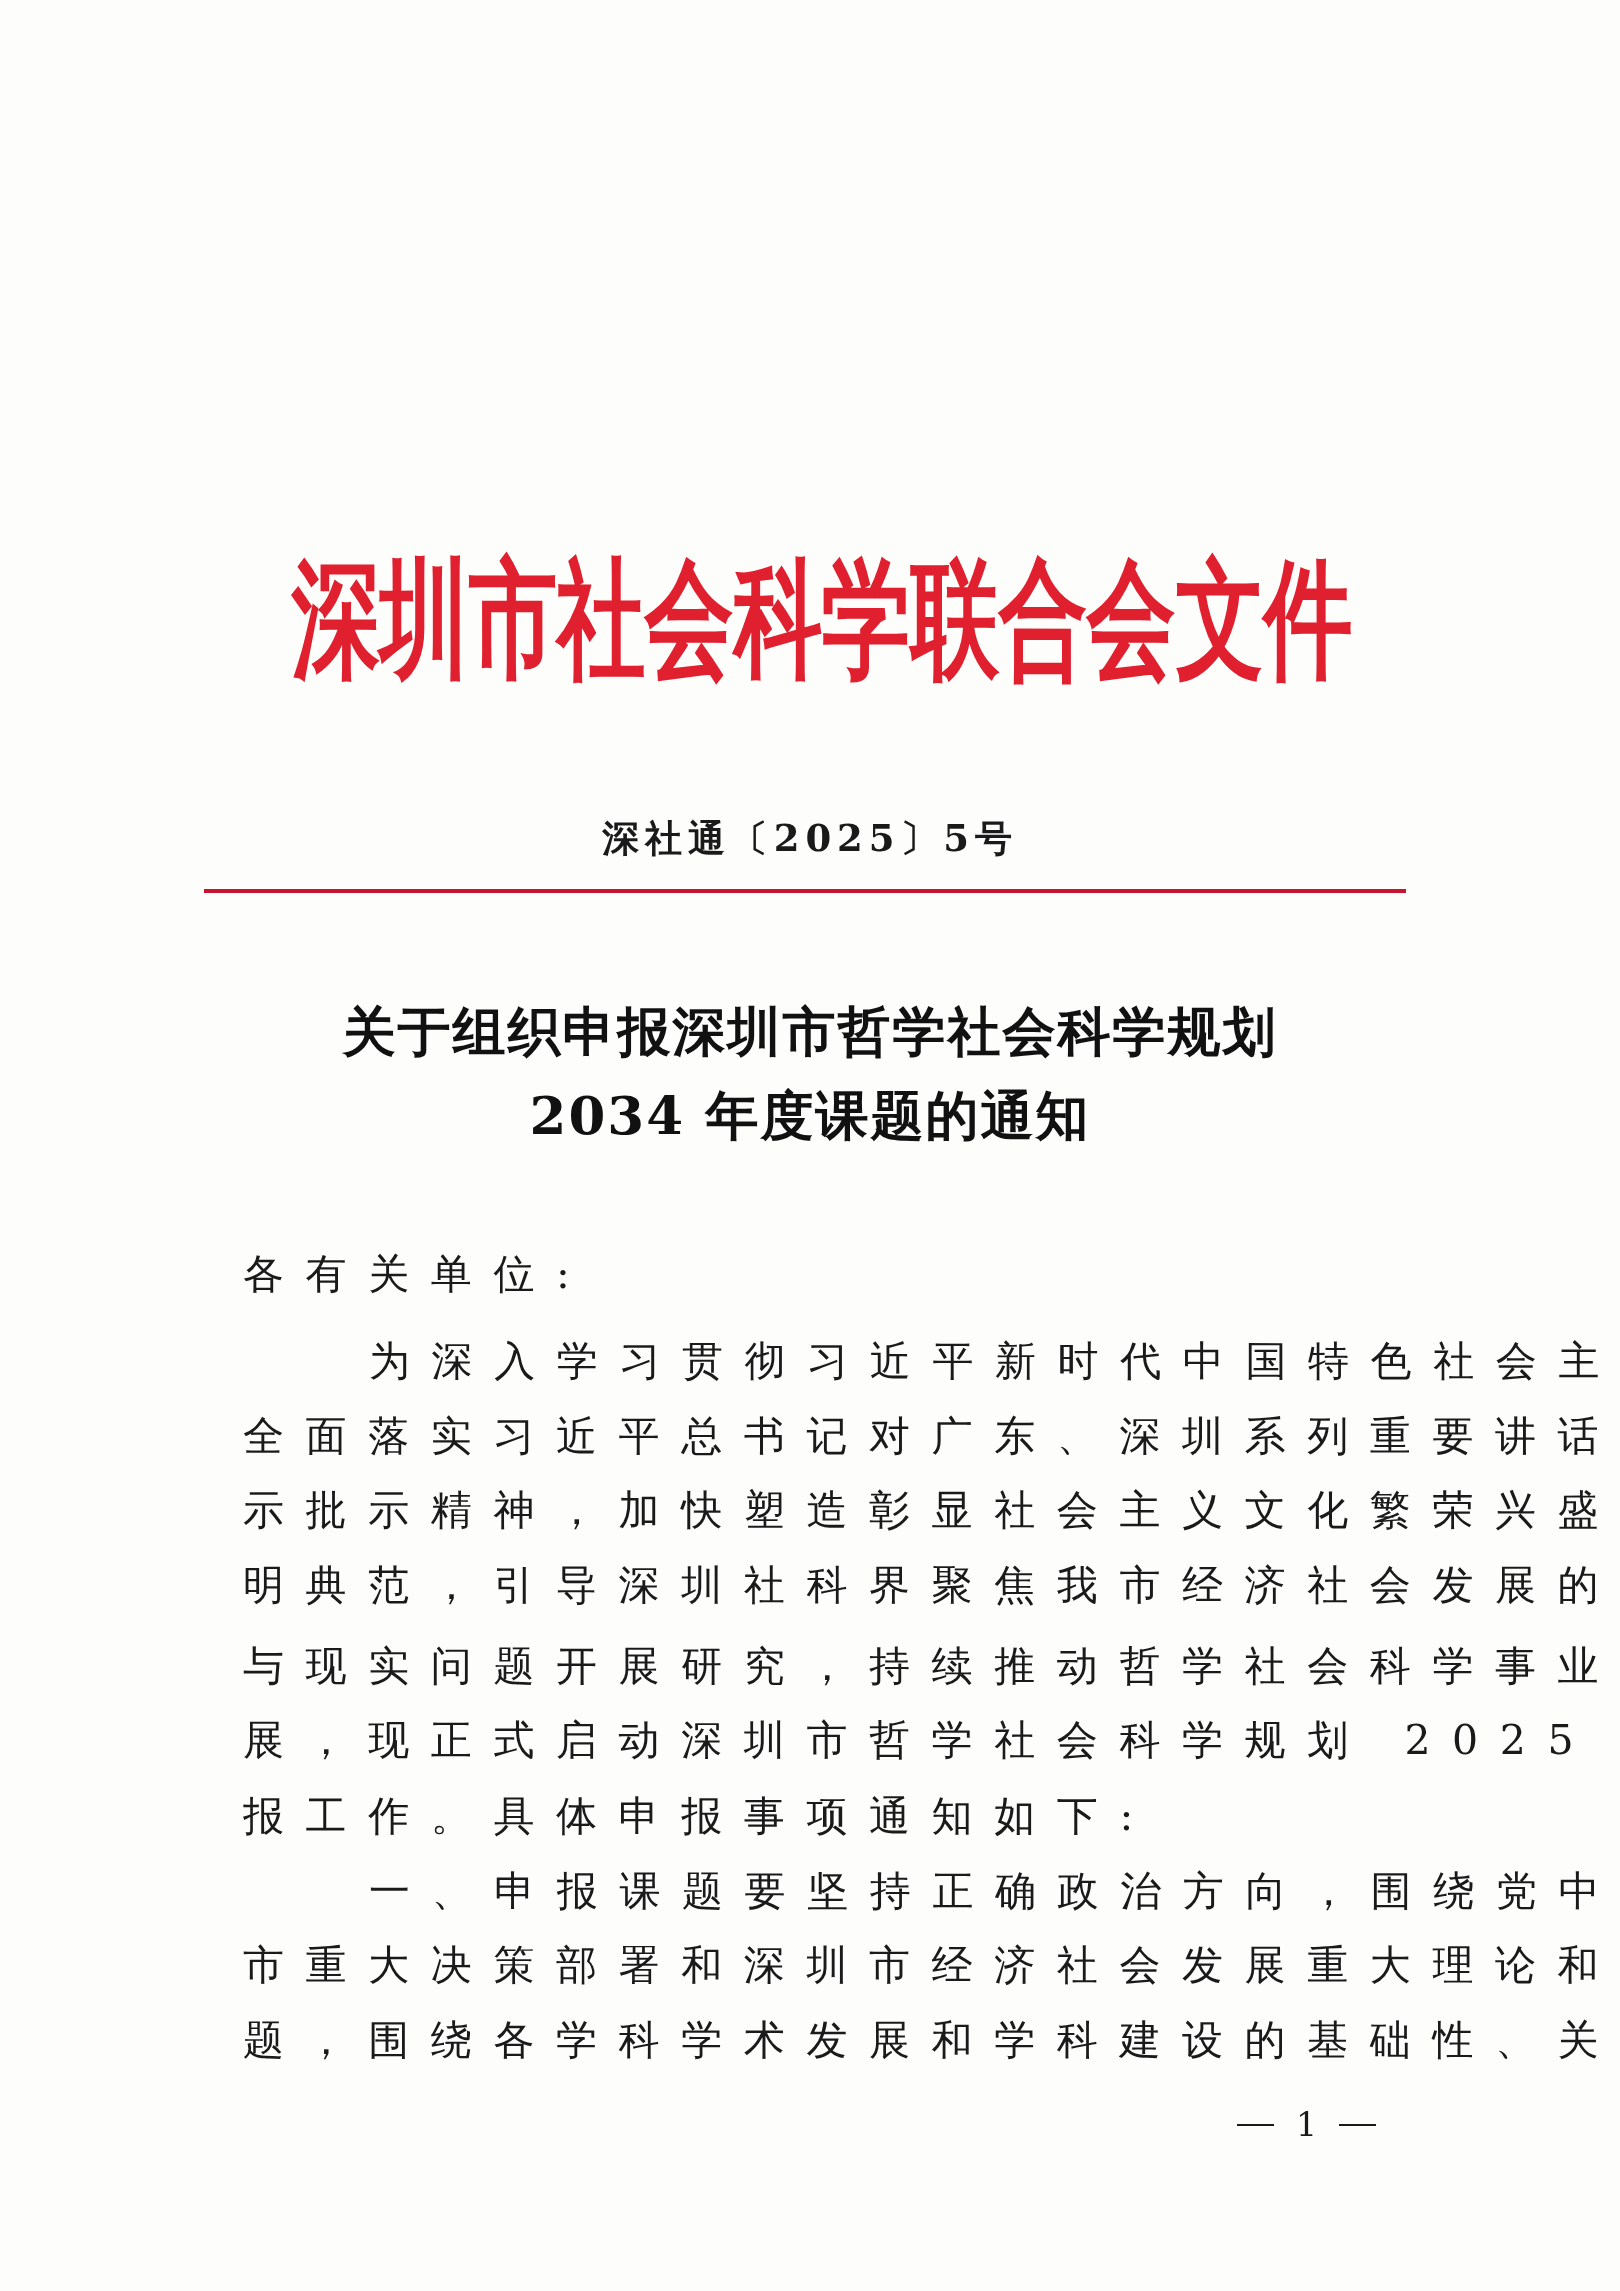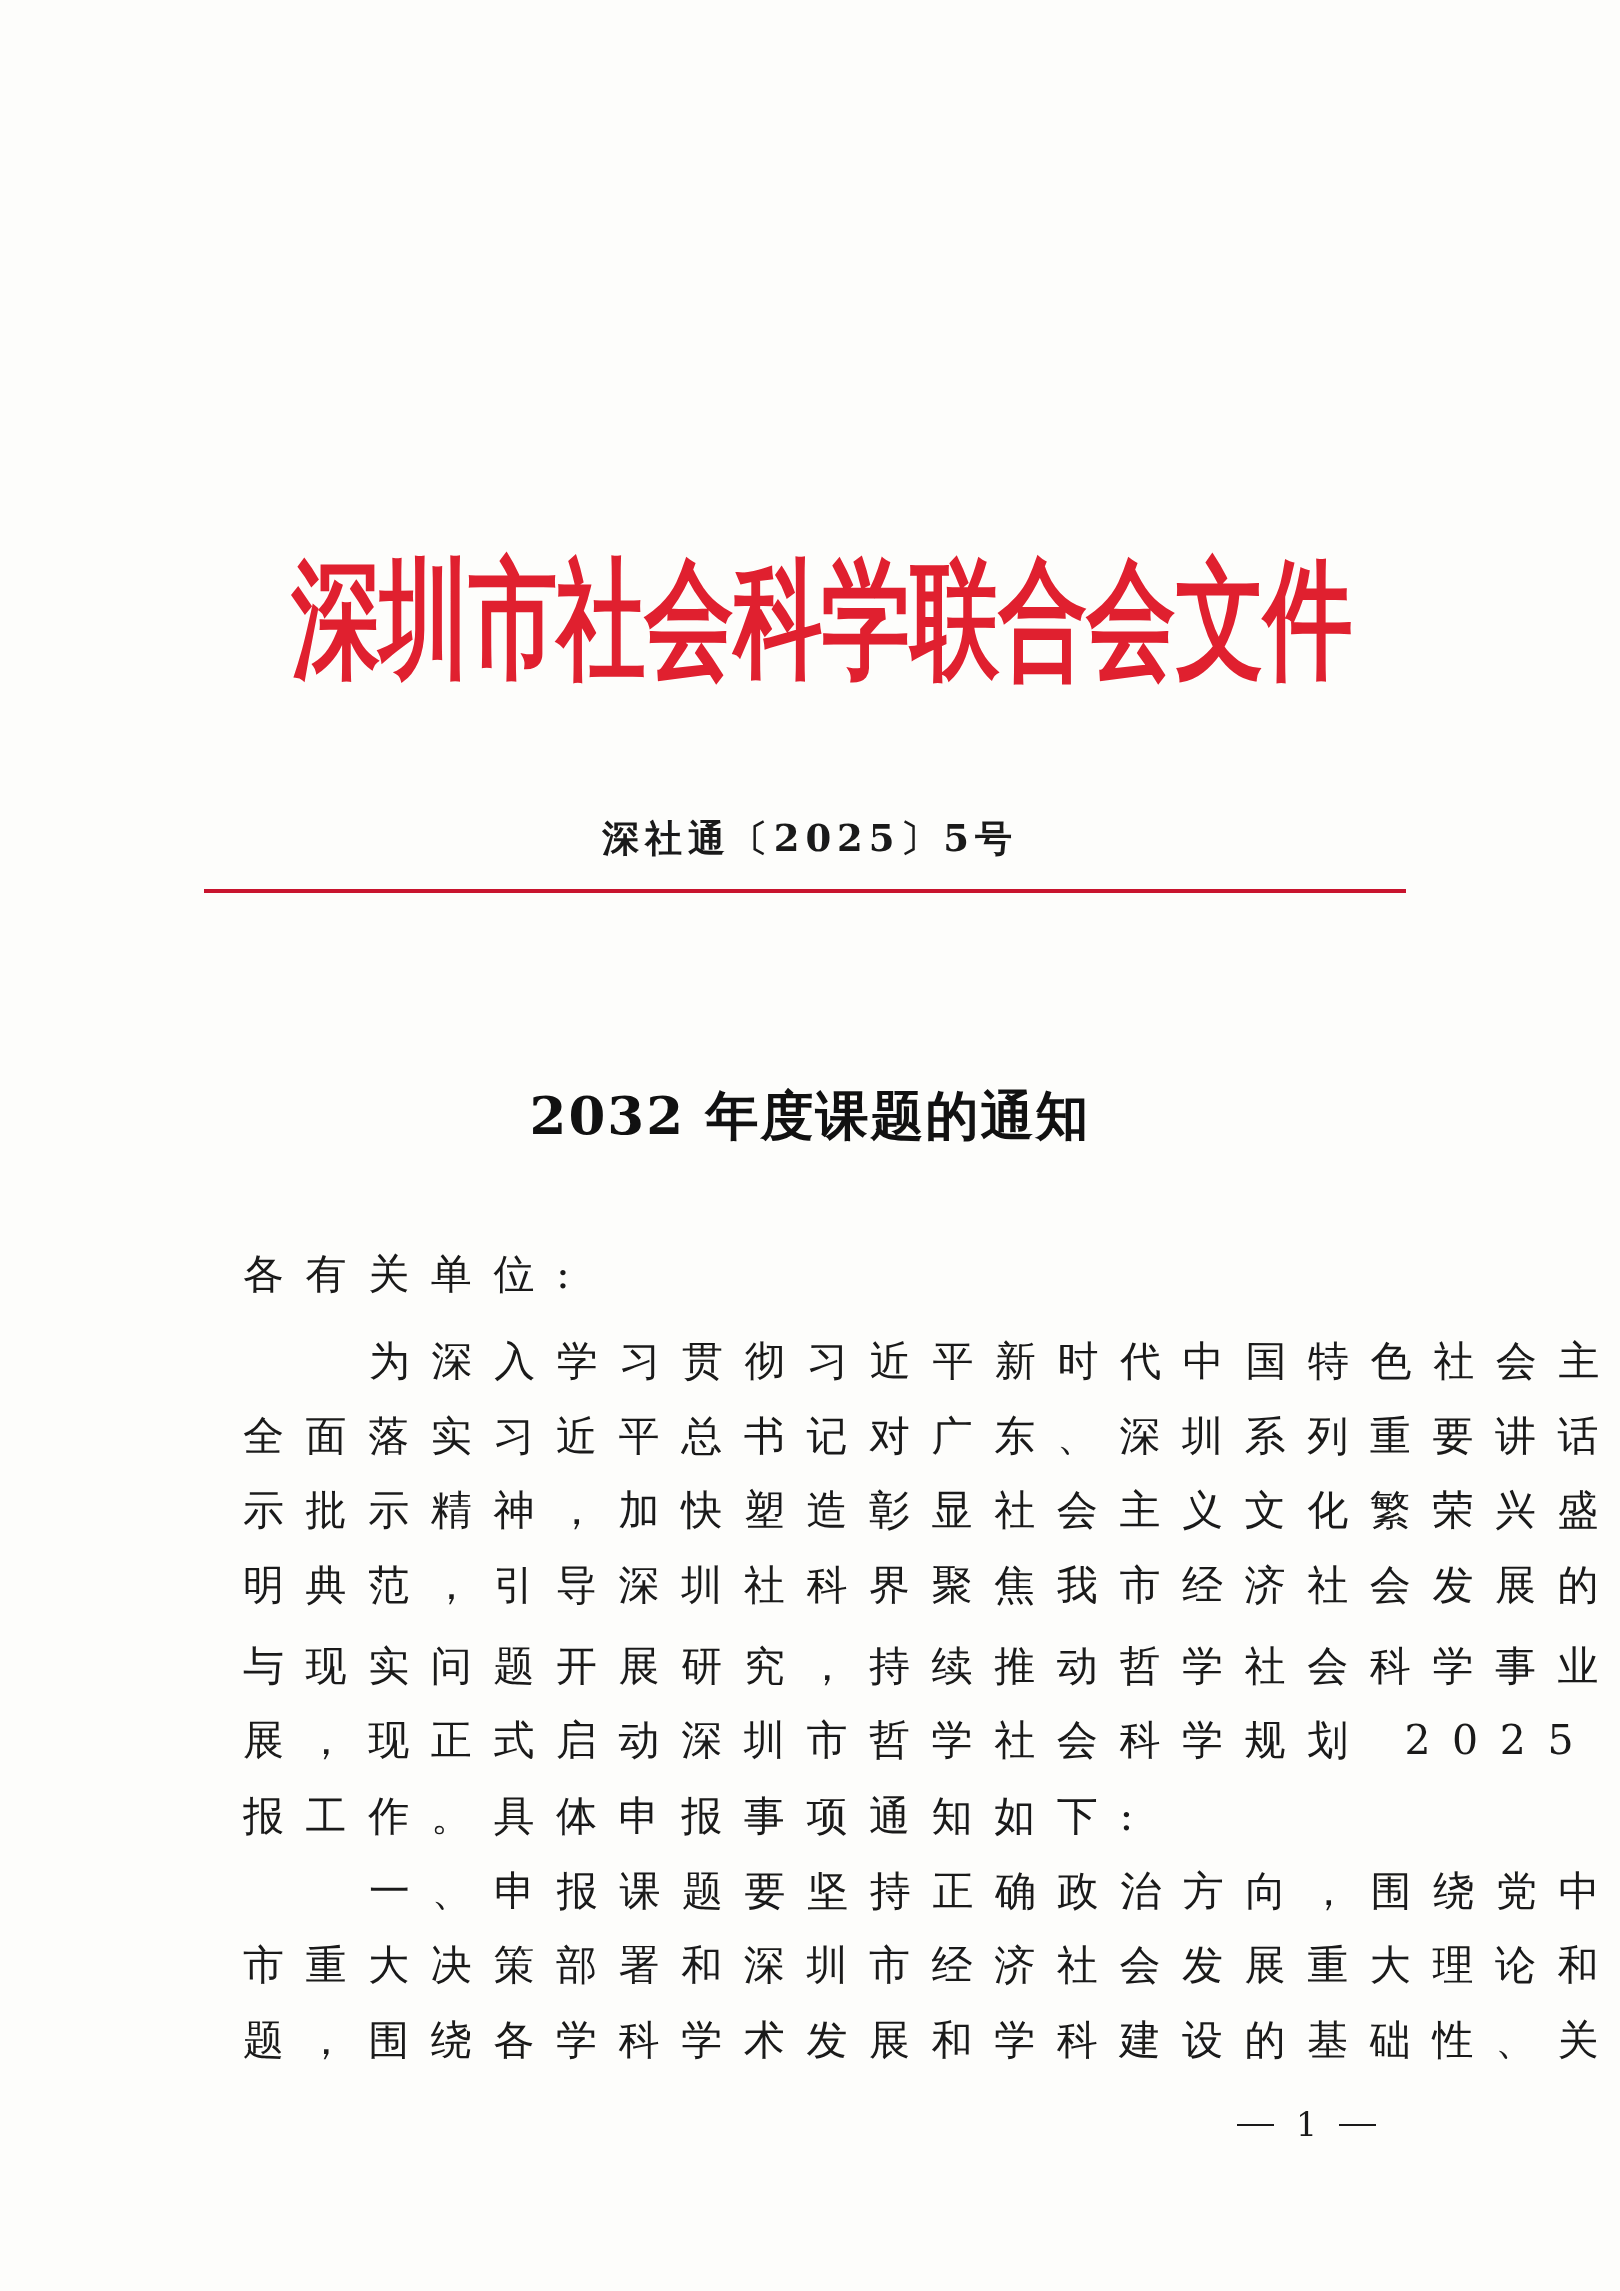--- a/index.html
+++ b/index.html
@@ -129,21 +129,22 @@
     <span>合</span>
     <span>会</span>
     <span>文</span>
     <span>件</span>
   </div>
 
   <div class="doc-number">深社通〔2025〕5号</div>
 
   <div class="red-rule"></div>
 
-  <div class="title line2">2032 年度课题的通知</div>
+  <div class="title line1">关于组织申报深圳市哲学社会科学规划</div>
+  <div class="title line2">2034 年度课题的通知</div>
 
   <div class="body-line short" style="top:1237px;">各有关单位:</div>
 
   <div class="body-line indent" style="top:1324px;">为深入学习贯彻习近平新时代中国特色社会主义思想，</div>
   <div class="body-line" style="top:1399px;">全面落实习近平总书记对广东、深圳系列重要讲话和重要指</div>
   <div class="body-line" style="top:1473px;">示批示精神，加快塑造彰显社会主义文化繁荣兴盛的城市文</div>
   <div class="body-line" style="top:1548px;">明典范，引导深圳社科界聚焦我市经济社会发展的重大理论</div>
   <div class="body-line" style="top:1629px;">与现实问题开展研究，持续推动哲学社会科学事业繁荣发</div>
   <div class="body-line" style="top:1703px;">展，现正式启动深圳市哲学社会科学规划 2025 年度课题申</div>
   <div class="body-line short" style="top:1779px;">报工作。具体申报事项通知如下:</div>

